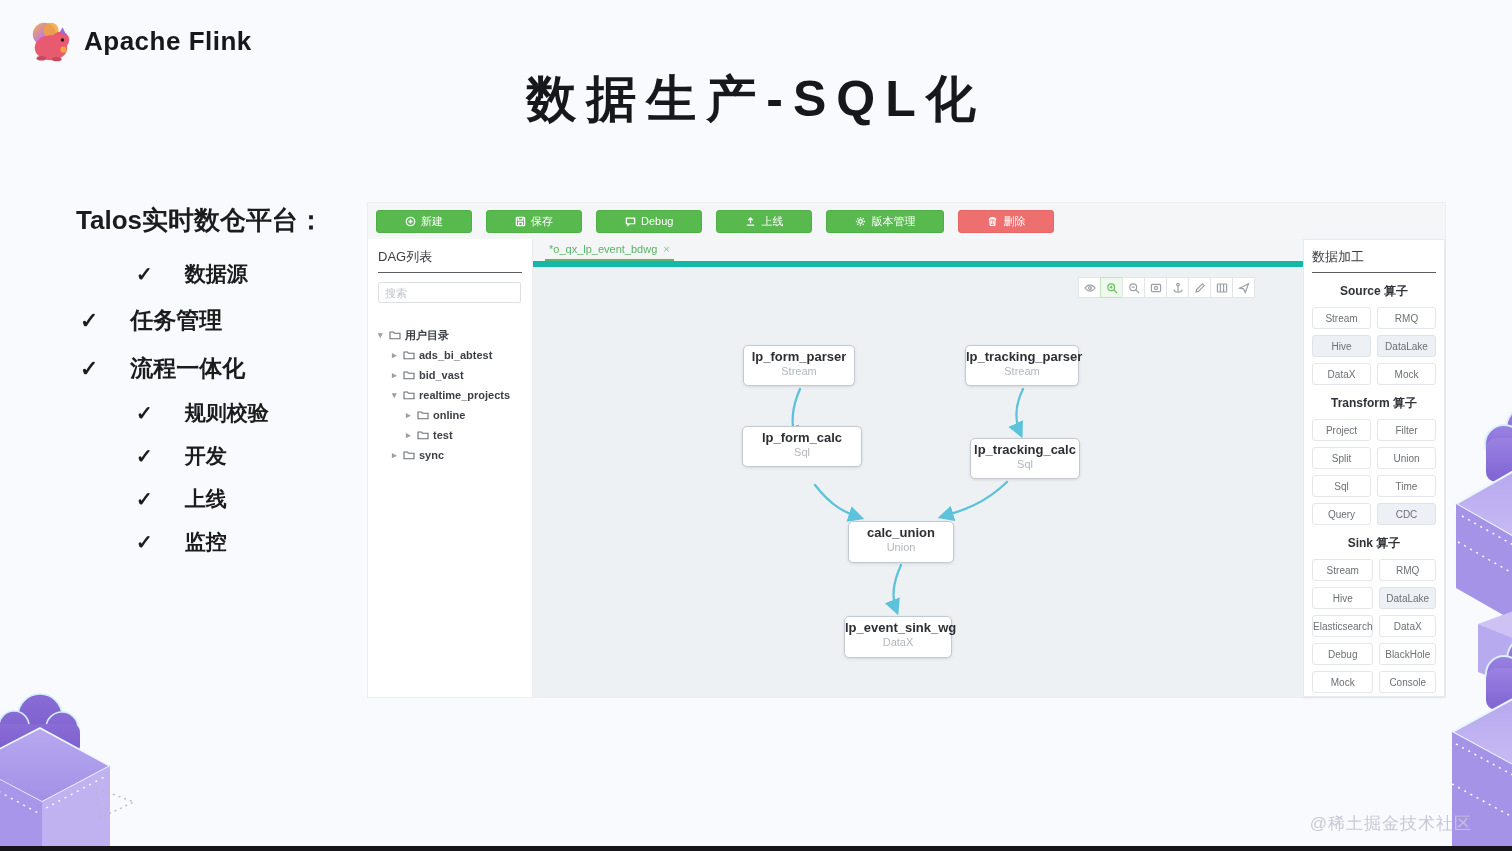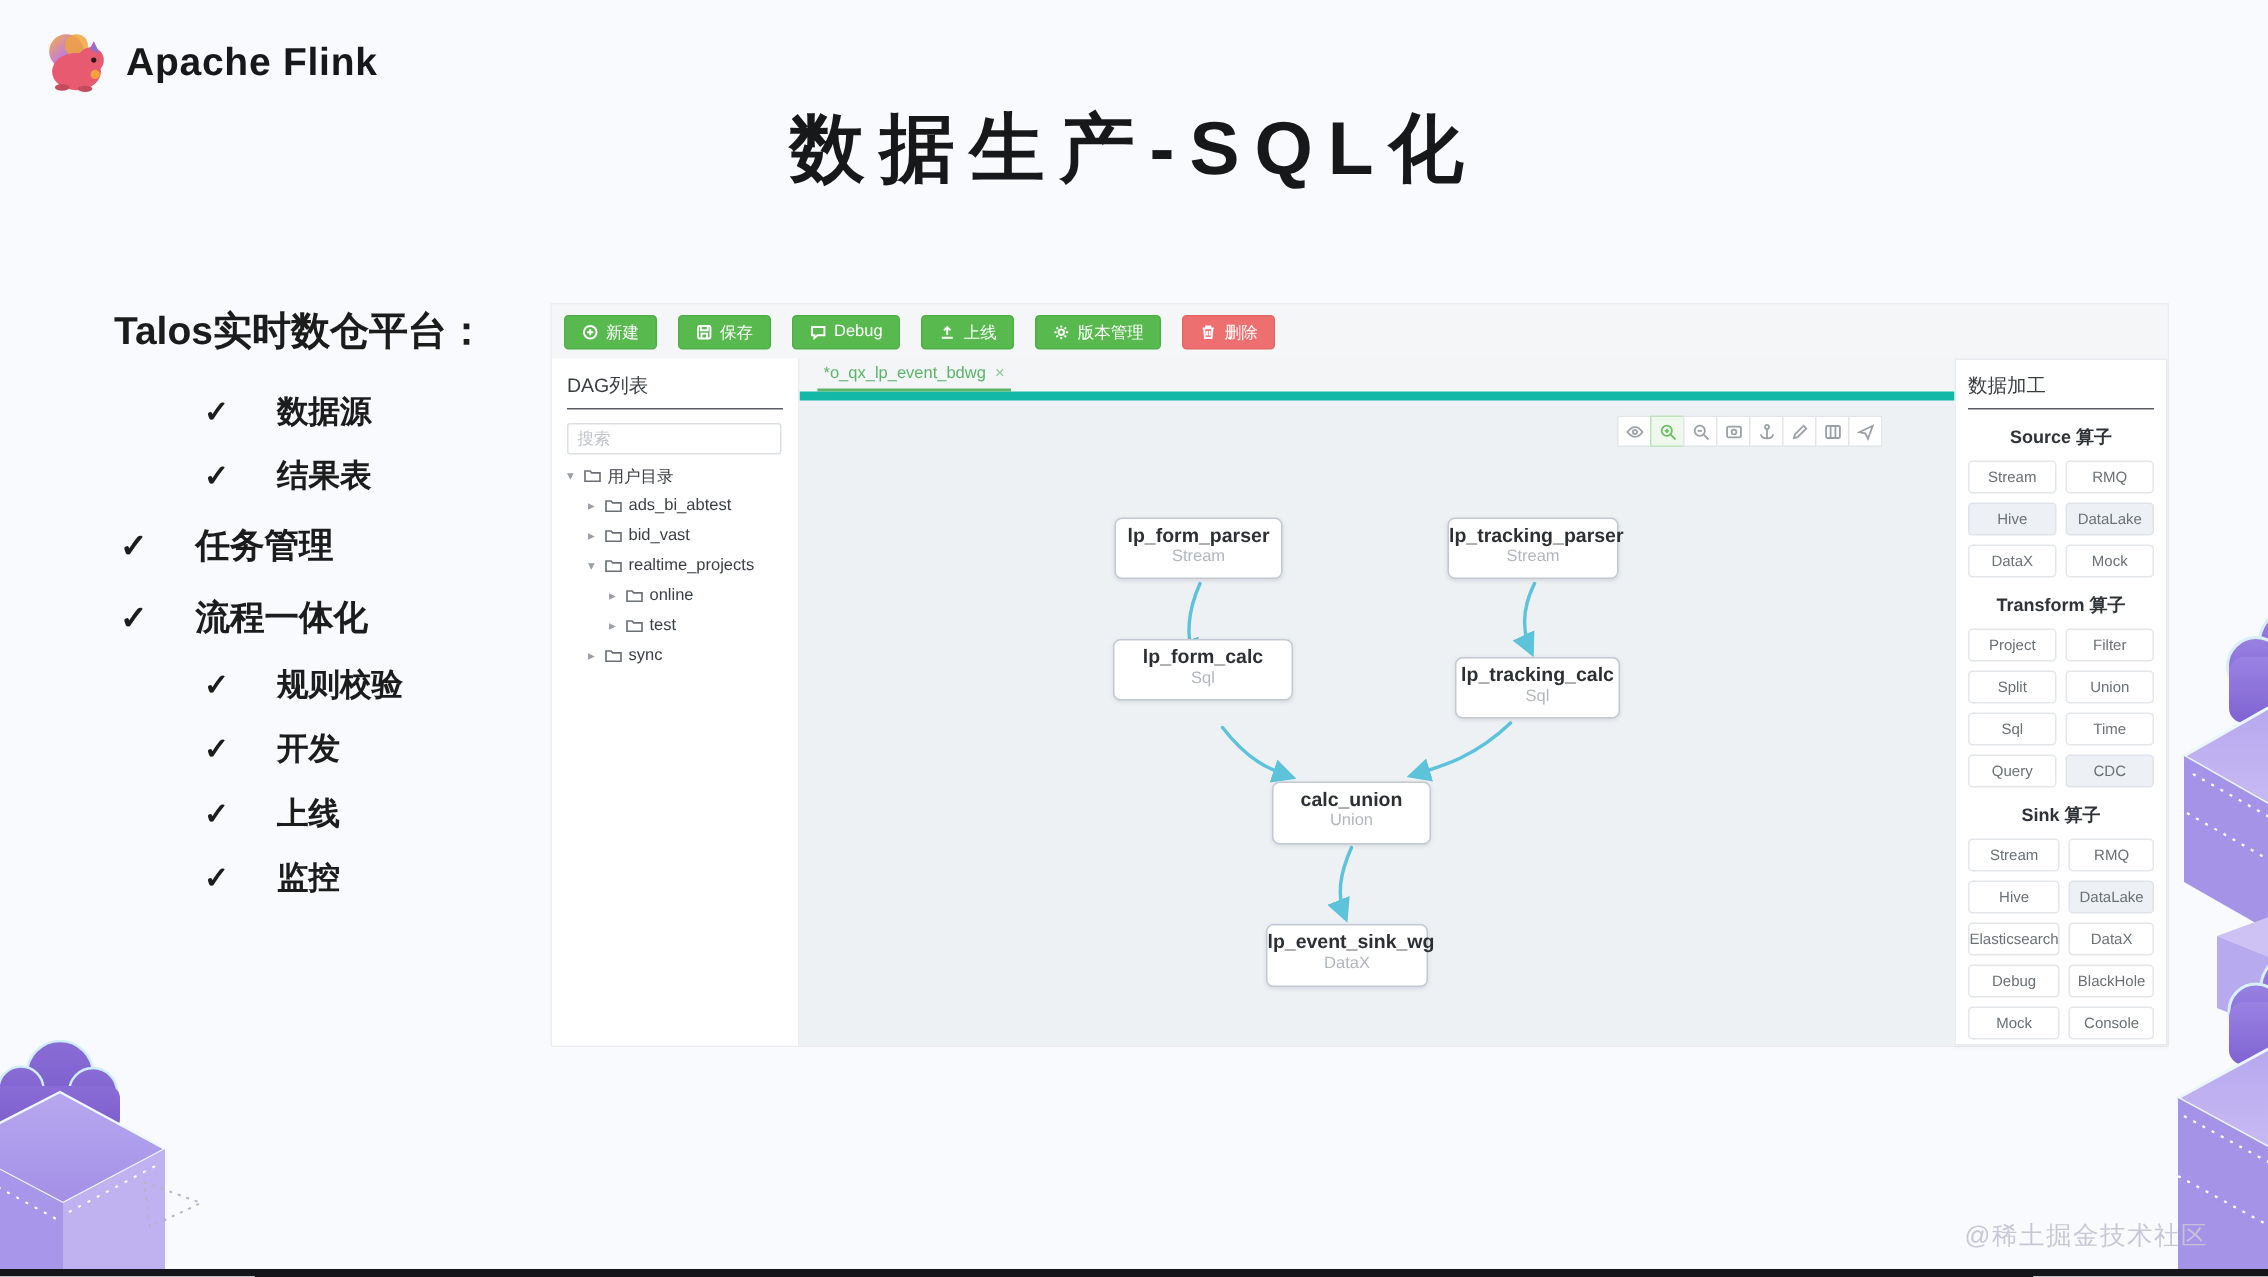--- a/index.html
+++ b/index.html
@@ -21,32 +21,32 @@
   .checklist { position:absolute; left:76px; top:203px; width:300px; }
   .chk-heading { font-size:26px; font-weight:bold; margin-bottom:22px; }
   .chk-item { display:flex; align-items:center; }
   .chk-item.l1 { font-size:23px; font-weight:bold; margin:17px 0 0 4px; }
   .chk-item.l2 { font-size:21px; font-weight:bold; margin:15px 0 0 60px; }
   .chk-item::before { content:"✓"; font-weight:bold; margin-right:32px; font-size:0.95em; }
   
   .app { position:absolute; left:368px; top:203px; width:1077px; height:494px;
          background:#f4f6f8; box-shadow:0 0 0 1px #ededf0; font-family:"Liberation Sans",sans-serif; }
   .app-toolbar { height:36px; display:flex; align-items:center; gap:14px; padding-left:8px; background:#f5f6f8; }
-  .tb-btn { display:inline-flex; align-items:center; gap:5px; height:23px; padding:0 11px;
+  .tb-btn { display:inline-flex; align-items:center; gap:5px; height:23px; padding:0 28px;
             background:#57b94e; color:#fff; font-size:11px; border:1px solid #4faf47; border-radius:3px; cursor:pointer; }
   .tb-btn.danger { background:#ee6f6f; border-color:#e66565; }
   .tb-btn svg { width:11px; height:11px; stroke:#fff; fill:none; stroke-width:1.4; }
   .app-body { display:flex; height:458px; }
   
   .dag-panel { width:165px; background:#fff; border-right:1px solid #ececf0; padding:9px 10px; }
   .panel-title { font-size:13px; color:#3a3d42; padding-bottom:6px; border-bottom:1px solid #5a5e64; }
   .dag-search { margin-top:9px; width:143px; height:21px; border:1px solid #dcdfe4; border-radius:2px;
                 font-size:11px; padding:0 6px; color:#333; background:#fff; }
   .dag-search::placeholder { color:#c0c4ca; }
-  .tree { margin-top:4px; }
+  .tree { margin-top:22px;font-weight:bold; }
   .tree-row { display:flex; align-items:center; height:20px; font-size:11px; color:#3c4046; cursor:pointer; }
   .tree-row .caret { width:10px; color:#9aa0a6; font-size:9px; flex:none; }
   .tree-row .caret.down::before { content:"▾"; }
   .tree-row .caret.right::before { content:"▸"; }
   .tree-row svg { width:12px; height:10px; margin:0 4px 0 1px; stroke:#6b7076; fill:none; stroke-width:1.1; flex:none; }
   .tree-row.ind1 { padding-left:14px; }
   .tree-row.ind2 { padding-left:28px; }
   
   .canvas { position:relative; flex:1; background:#eef1f4; overflow:hidden; }
   .tabstrip { height:28px; background:#f3f5f7; border-bottom:6px solid #14b8a6; display:flex; align-items:flex-end; }
@@ -106,21 +106,20 @@
     <ellipse cx="30" cy="43" rx="5" ry="2.2" fill="#c64a5e"></ellipse>
   </svg>
   <span class="brand-name">Apache Flink</span>
 </div>
 
 <div class="slide-title">数据生产-SQL化</div>
 
 <div class="checklist">
   <div class="chk-heading">Talos实时数仓平台：</div>
   <div class="chk-item l2">数据源</div>
-  <div class="chk-item l2">结果表</div>
   <div class="chk-item l1">任务管理</div>
   <div class="chk-item l1">流程一体化</div>
   <div class="chk-item l2">规则校验</div>
   <div class="chk-item l2">开发</div>
   <div class="chk-item l2">上线</div>
   <div class="chk-item l2">监控</div>
 </div>
 
 <div class="app">
 

